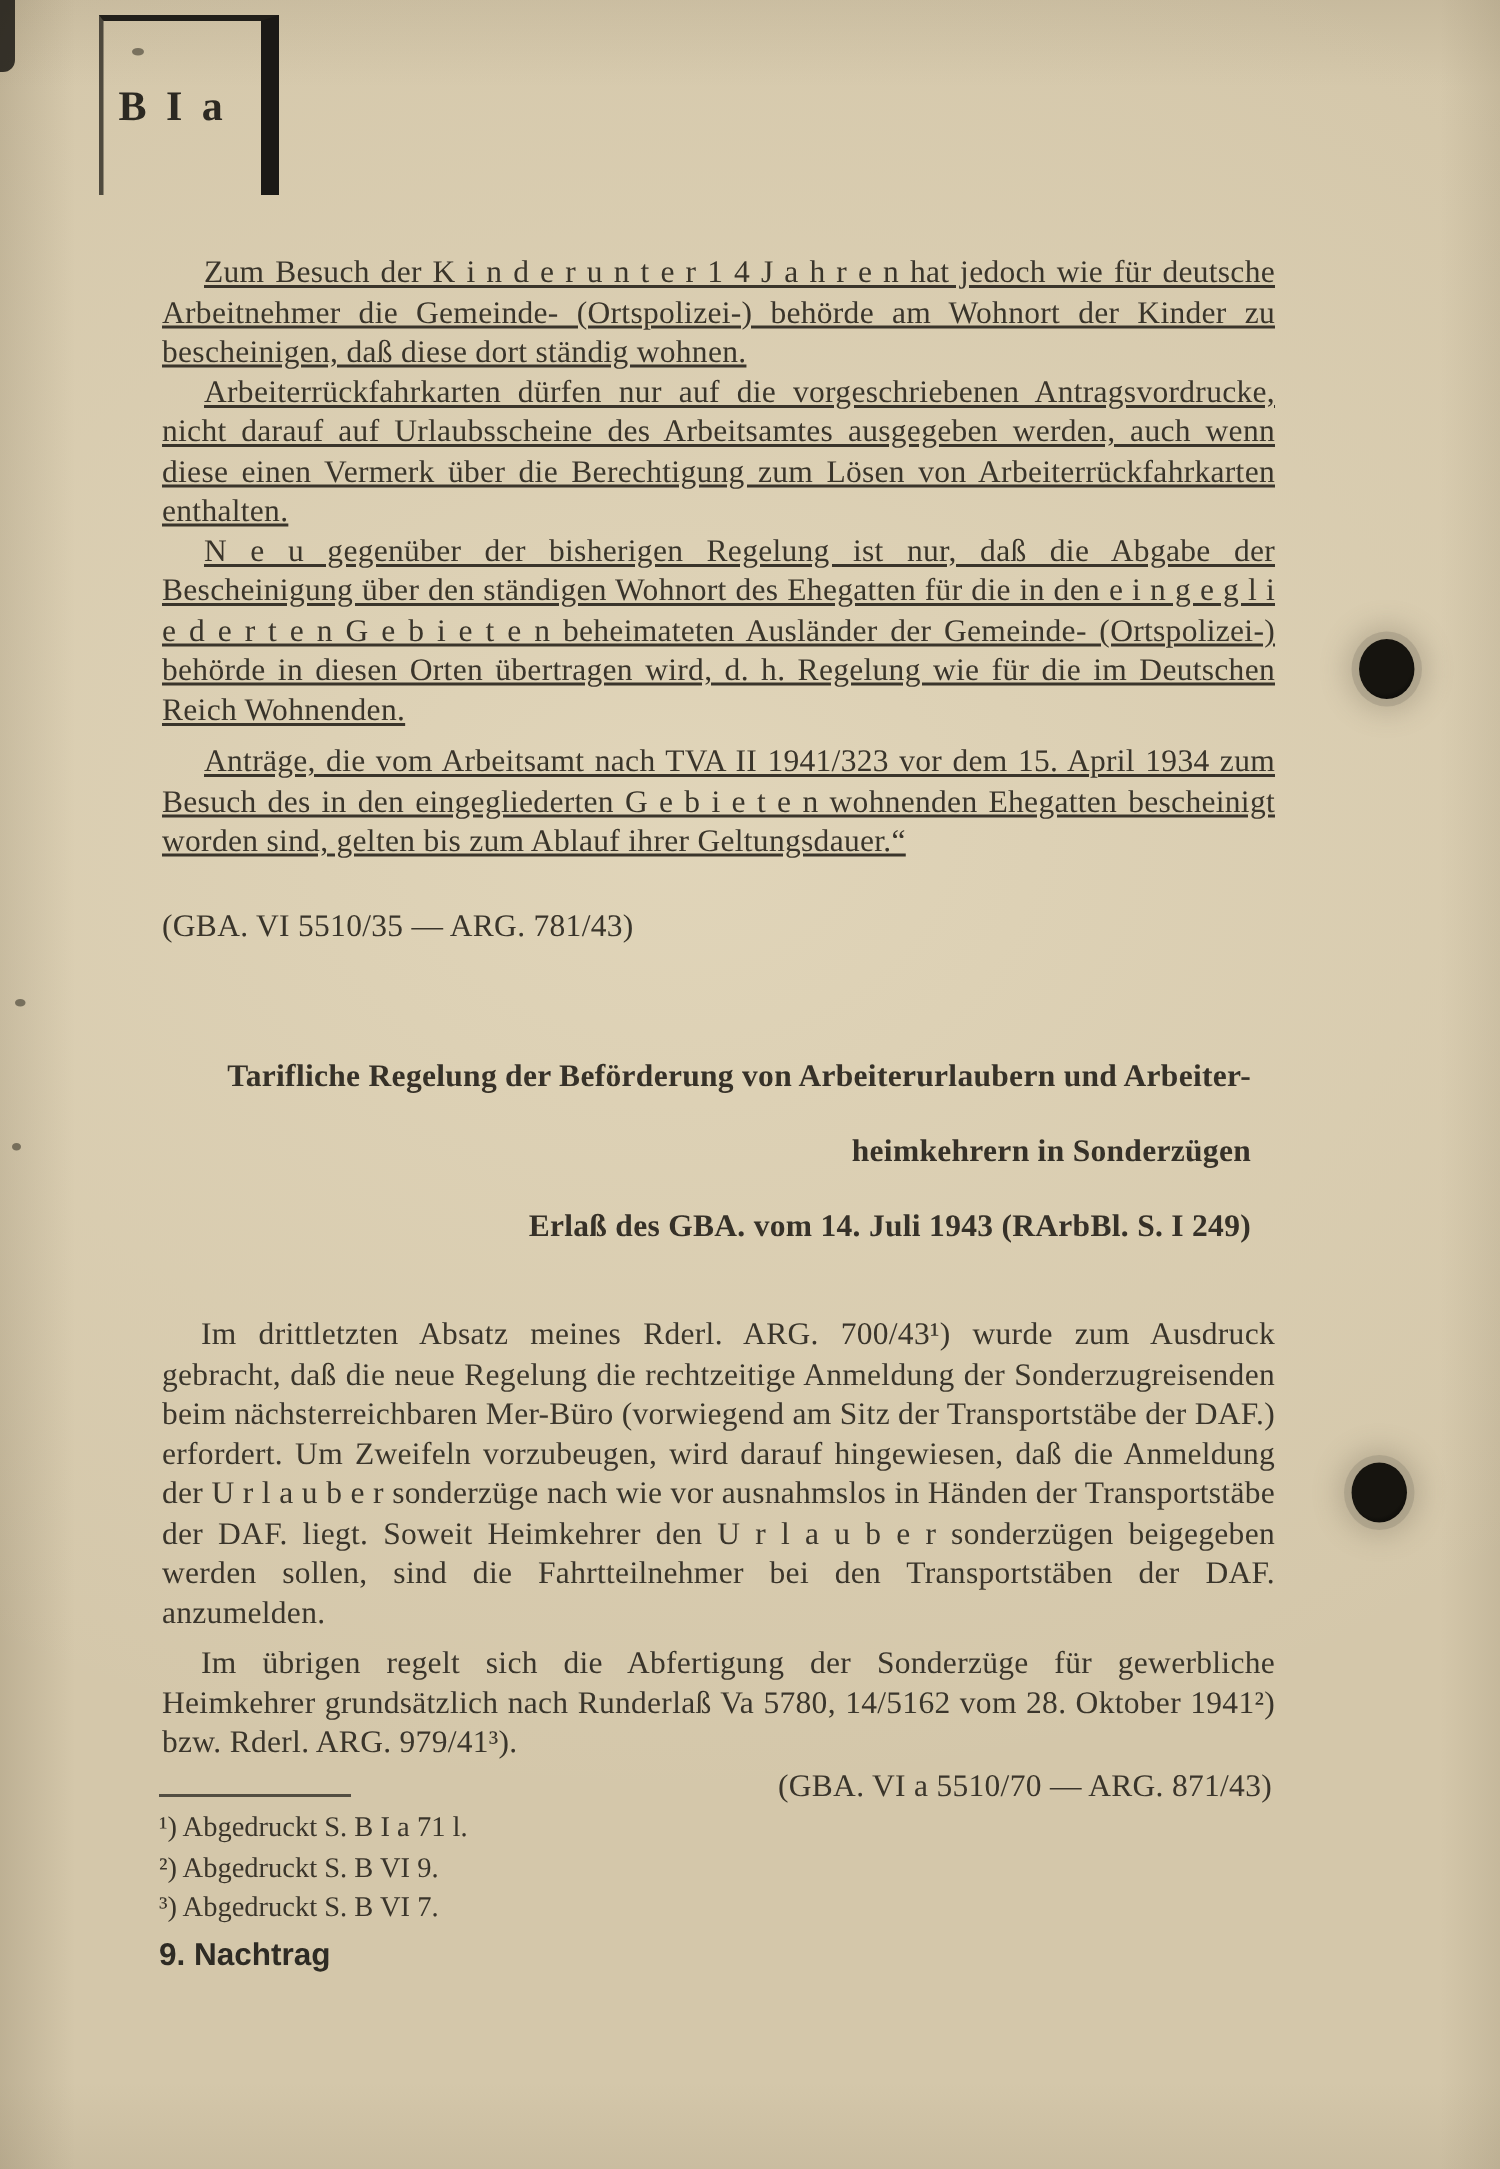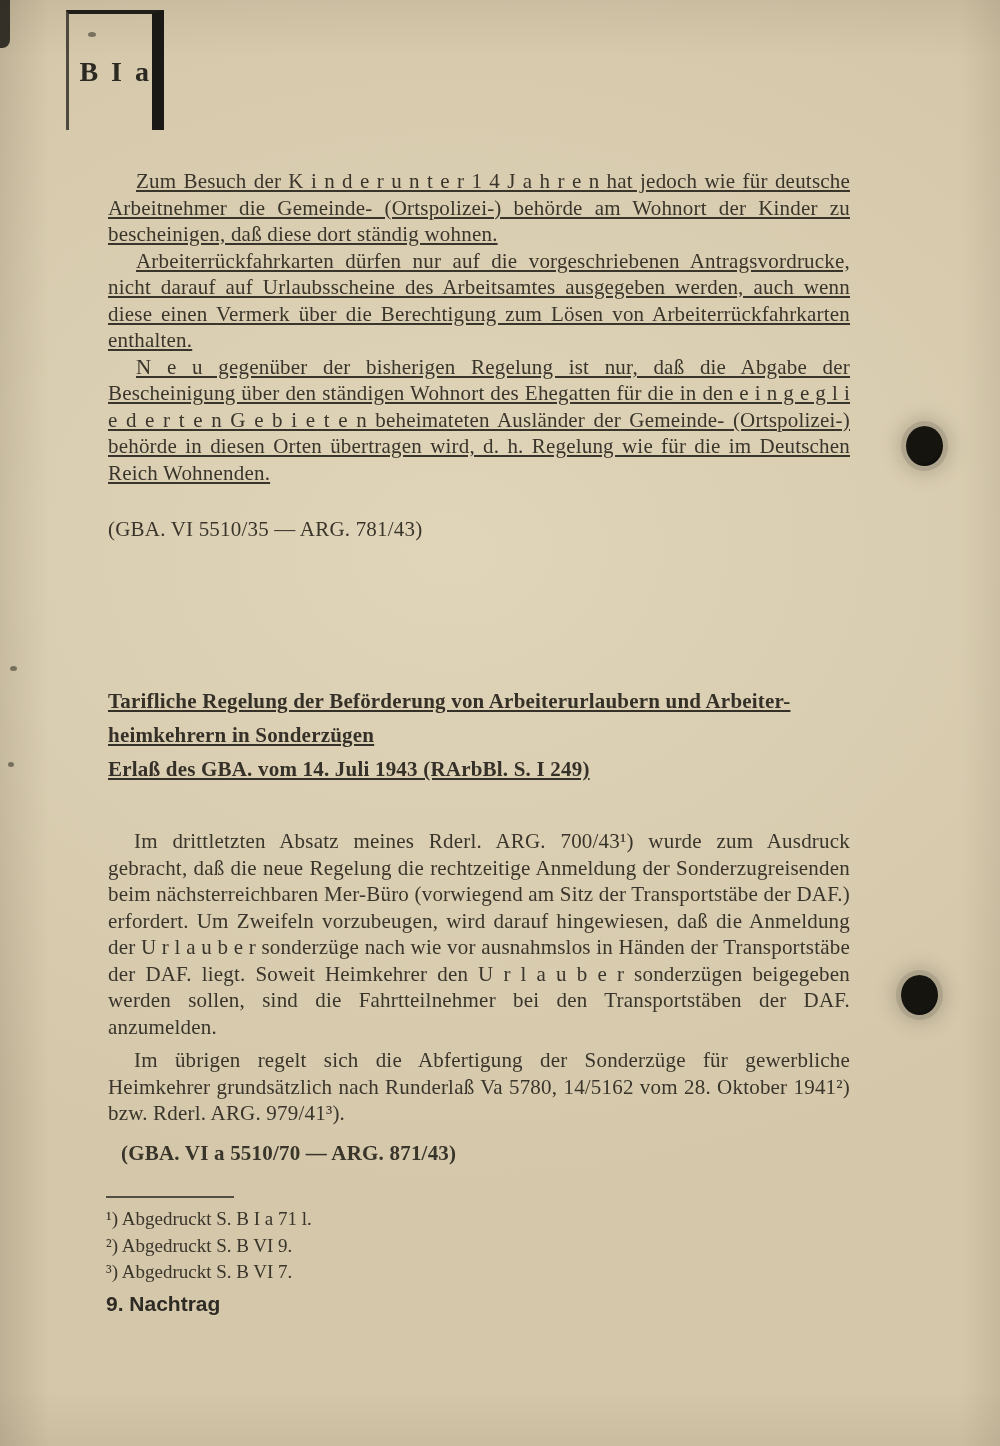--- a/index.html
+++ b/index.html
@@ -22,29 +22,28 @@
       linear-gradient(180deg, rgba(110,96,70,0.12), rgba(0,0,0,0) 4%),
       linear-gradient(0deg, rgba(110,96,70,0.10), rgba(0,0,0,0) 4%),
       #d4c7aa;
   }
 
   
   .corner-box {
     position: absolute;
     left: 66px;
     top: 10px;
-    width: 98px;
+    width: 120px;
     height: 120px;
     box-sizing: border-box;
     border-top: 4px solid #211f1a;
     border-left: 3px solid rgba(33,31,26,0.75);
     border-right: 12px solid #1b1916;
     display: flex;
     align-items: center;
-    justify-content: flex-end;
   }
   .corner-box .corner-label {
     font-weight: bold;
     font-size: 28px;
     letter-spacing: 3px;
     padding-left: 10px;
     color: #2c2922;
   }
 
   .page-number {
@@ -83,40 +82,38 @@
     left: 108px;
     top: 684px;
     width: 742px;
     font-size: 21px;
     line-height: 26.5px;
     letter-spacing: 0.2px;
     color: #3a352b;
   }
   .section2 .title-line,
   .section2 .subtitle {
-    text-align: left;
+    text-align: right;
     font-weight: bold;
     font-size: 21px;
     line-height: 34px;
-    margin: 0;
+    margin: 16px;
     color: #363128;
-    text-decoration: underline;
   }
   .section2 .body-para {
     margin: 0;
     text-align: justify;
     text-indent: 26px;
   }
   .section2 .body-para.first { margin-top: 42px; }
   .section2 .body-para.second { margin-top: 7px; }
   .section2 .citation {
-    margin: 13px;
-    text-align: left;
+    margin: 2px;
+    text-align: right;
     text-indent: 0;
-    font-weight: bold;
   }
 
   .footnote-block {
     position: absolute;
     left: 106px;
     top: 1196px;
     width: 742px;
     font-size: 19px;
     line-height: 26.5px;
     color: #3a352b;
@@ -174,20 +171,21 @@
 
   <div class="corner-box">
     <span class="corner-label">B I a</span>
   </div>
 
 
   <div class="content">
     <p class="indent">Zum Besuch der K i n d e r  u n t e r  1 4  J a h r e n hat jedoch wie für deutsche Arbeitnehmer die Gemeinde- (Ortspolizei-) behörde am Wohnort der Kinder zu bescheinigen, daß diese dort ständig wohnen.</p>
     <p class="indent">Arbeiterrückfahrkarten dürfen nur auf die vorgeschriebenen Antragsvordrucke, nicht darauf auf Urlaubsscheine des Arbeitsamtes ausgegeben werden, auch wenn diese einen Vermerk über die Berechtigung zum Lösen von Arbeiterrückfahrkarten enthalten.</p>
     <p class="indent">N e u  gegenüber der bisherigen Regelung ist nur, daß die Abgabe der Bescheinigung über den ständigen Wohnort des Ehegatten für die in den e i n g e g l i e d e r t e n  G e b i e t e n beheimateten Ausländer der Gemeinde- (Ortspolizei-) behörde in diesen Orten übertragen wird, d. h. Regelung wie für die im Deutschen Reich Wohnenden.</p>
+    <p class="indent gap-top">Anträge, die vom Arbeitsamt nach TVA II 1941/323 vor dem 15. April 1934 zum Besuch des in den eingegliederten G e b i e t e n wohnenden Ehegatten bescheinigt worden sind, gelten bis zum Ablauf ihrer Geltungsdauer.“</p>
     <p class="citation">(GBA. VI 5510/35 — ARG. 781/43)</p>
   </div>
 
   <div class="section2">
     <p class="title-line">Tarifliche Regelung der Beförderung von Arbeiterurlaubern und Arbeiter-</p>
     <p class="title-line">heimkehrern in Sonderzügen</p>
     <p class="subtitle">Erlaß des GBA. vom 14. Juli 1943 (RArbBl. S. I 249)</p>
     <p class="body-para first">Im drittletzten Absatz meines Rderl. ARG. 700/43¹) wurde zum Ausdruck gebracht, daß die neue Regelung die rechtzeitige Anmeldung der Sonderzugreisenden beim nächsterreichbaren Mer-Büro (vorwiegend am Sitz der Transportstäbe der DAF.) erfordert. Um Zweifeln vorzubeugen, wird darauf hingewiesen, daß die Anmeldung der U r l a u b e r sonderzüge nach wie vor ausnahmslos in Händen der Transportstäbe der DAF. liegt. Soweit Heimkehrer den U r l a u b e r sonderzügen beigegeben werden sollen, sind die Fahrtteilnehmer bei den Transportstäben der DAF. anzumelden.</p>
     <p class="body-para second">Im übrigen regelt sich die Abfertigung der Sonderzüge für gewerbliche Heimkehrer grundsätzlich nach Runderlaß Va 5780, 14/5162 vom 28. Oktober 1941²) bzw. Rderl. ARG. 979/41³).</p>
     <p class="citation">(GBA. VI a 5510/70 — ARG. 871/43)</p>

